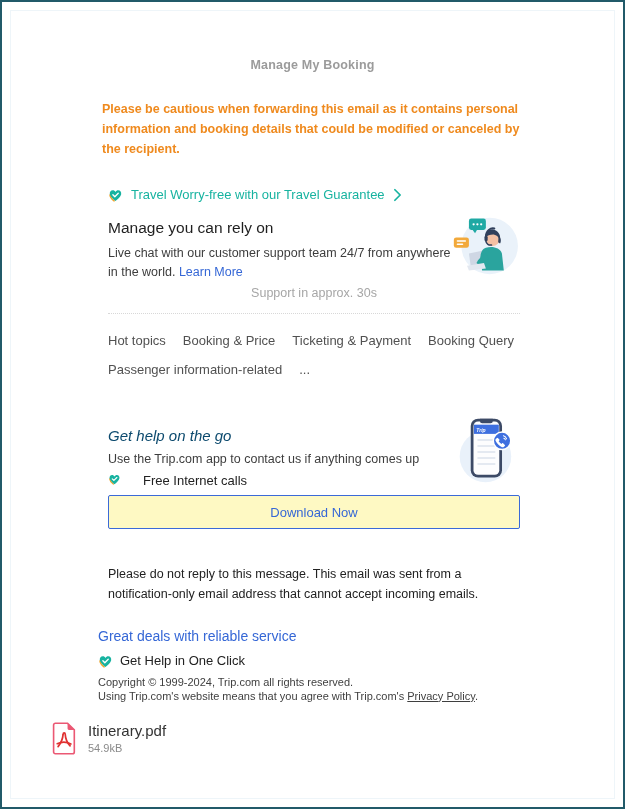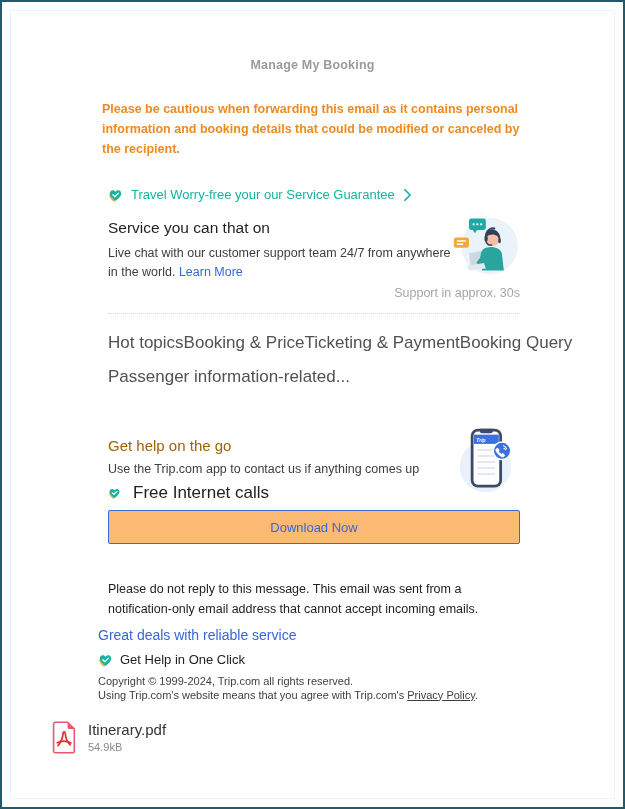--- a/index.html
+++ b/index.html
@@ -48,59 +48,59 @@
     font-size:15.5px; font-weight:500; color:#1f1f1f;
   }
   .service-text p {
     margin-top:7px;
     font-size:12.5px; line-height:19px; color:#3d3d3d;
   }
   a.inline-link { color:#3567d6; text-decoration:none; cursor:pointer; }
   .agent-illo { margin:-7px 0 0 -8px; }
   .support-eta {
     margin-top:4px;
-    text-align:right;
+    text-align:center;
     font-size:12.5px; color:#a6a6a6;
   }
   .dotted-divider {
     margin-top:13px;
     border:none; border-top:1px dotted #d8d8d8; height:0;
   }
   .topics { margin-top:19px; }
   .topics-row {
-    display:flex; 
-    font-size:17px; color:#515151;
+    display:flex; gap:17px;
+    font-size:13px; color:#515151;
   }
   .topics-row + .topics-row { margin-top:14px; }
   .topics-row span { cursor:pointer; white-space:nowrap; }
   .app-section { margin-top:42px; display:flex; }
   .app-text { width:356px; padding-top:8px; }
-  .app-text h2 { font-size:15px; font-weight:500; color:#a16207; }
+  .app-text h2 { font-size:15px; font-weight:500; color:#0c4a6e;font-style:italic; }
   .app-text p { margin-top:8px; font-size:12.5px; color:#3d3d3d; }
   .app-feature {
     margin-top:7px;
-    display:flex; align-items:center; gap:12px;
-    font-size:17px; color:#222222;
+    display:flex; align-items:flex-start; gap:22px;
+    font-size:13px; color:#222222;
   }
   .phone-illo { margin-top:-4px; }
   .download-btn {
     margin-top:7px;
     width:412px; height:34px;
-    background:#fdba74;
+    background:#fef9c3;
     border:1px solid #3b6ad8; border-radius:2px;
     color:#3567d6; font-size:13px;
     font-family:"Liberation Sans", sans-serif;
     cursor:pointer; display:block;
   }
   .notice {
     margin:36px 0 0 106px;
     width:420px;
     font-size:12.5px; line-height:19.5px; color:#222222;
   }
-  .footer { margin:8px 0 0 96px; width:450px; }
+  .footer { margin:24px 0 0 96px; width:450px; }
   .footer-tagline {
     font-size:14px; font-weight:500; color:#3567d6;
   }
   .footer-help {
     margin-top:9px;
     display:flex; align-items:center; gap:7px;
     font-size:13px; font-weight:500; color:#222222;
   }
   .legal { margin-top:8px; font-size:11px; line-height:13.8px; color:#3f3f3f; }
   .legal a { color:#3f3f3f; text-decoration:underline; cursor:pointer; }
@@ -123,29 +123,29 @@
   <p class="warning">Please be cautious when forwarding this email as it contains personal information and booking details that could be modified or canceled by the recipient.</p>
 
   <div class="content">
 
     <div class="guarantee">
       <svg viewBox="0 0 24 22" width="15" height="14" aria-hidden="true">
         <path d="M3.2 11 C3.6 15 6.5 18 9.8 20.4" stroke="#f0a32a" stroke-width="2.4" fill="none" stroke-linecap="round"></path>
         <path d="M12 20.5 C8.2 17.6 4 14 3 10 C2.1 6.4 4.4 3.4 7.6 3.4 C9.6 3.4 11.1 4.5 12 6.2 C12.9 4.5 14.4 3.4 16.4 3.4 C19.6 3.4 21.9 6.4 21 10 C20 14 15.8 17.6 12 20.5 Z" fill="#17b3a0"></path>
         <path d="M7.8 10.6 L10.9 13.7 L16.4 8.2" stroke="#ffffff" stroke-width="2.1" fill="none" stroke-linecap="round" stroke-linejoin="round"></path>
       </svg>
-      <span>Travel Worry-free your our Service Guarantee</span>
+      <span>Travel Worry-free with our Travel Guarantee</span>
       <svg viewBox="0 0 10 16" width="9" height="14" aria-hidden="true">
         <path d="M2 2 L8 8 L2 14" stroke="#17b3a0" stroke-width="2" fill="none" stroke-linecap="round" stroke-linejoin="round"></path>
       </svg>
     </div>
 
     <div class="service-section">
       <div class="service-text">
-        <h2>Service you can that on</h2>
+        <h2>Manage you can rely on</h2>
         <p><span>Live chat with our customer support team 24/7 from anywhere in the world.</span> <a class="inline-link">Learn More</a></p>
       </div>
       <svg class="agent-illo" viewBox="0 0 76 70" width="72" height="66" aria-hidden="true">
         <circle cx="44" cy="36" r="30" fill="#eaf2fa"></circle>
         <rect x="6" y="27" width="16" height="11" rx="2.5" fill="#f2a93b"></rect>
         <rect x="9" y="30" width="10" height="1.6" rx="0.8" fill="#ffffff"></rect>
         <rect x="9" y="33.4" width="7" height="1.6" rx="0.8" fill="#ffffff"></rect>
         <rect x="22" y="7" width="18" height="12" rx="2.5" fill="#1fa9a4"></rect>
         <circle cx="27" cy="13" r="1.2" fill="#ffffff"></circle>
           <circle cx="31" cy="13" r="1.2" fill="#ffffff"></circle>

